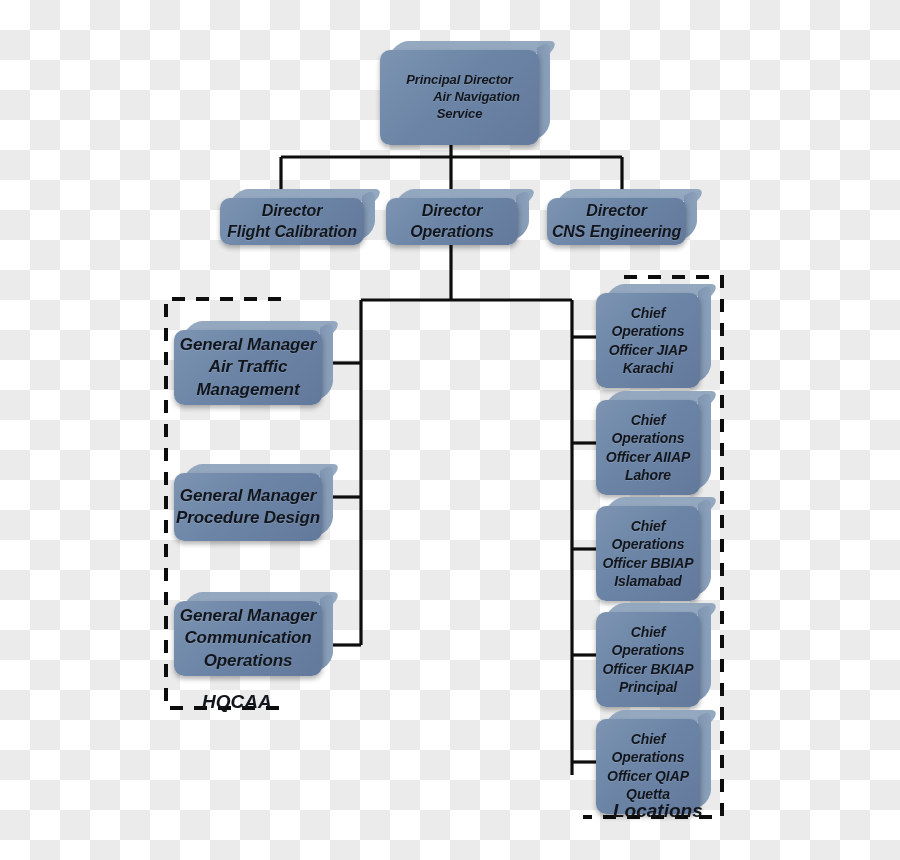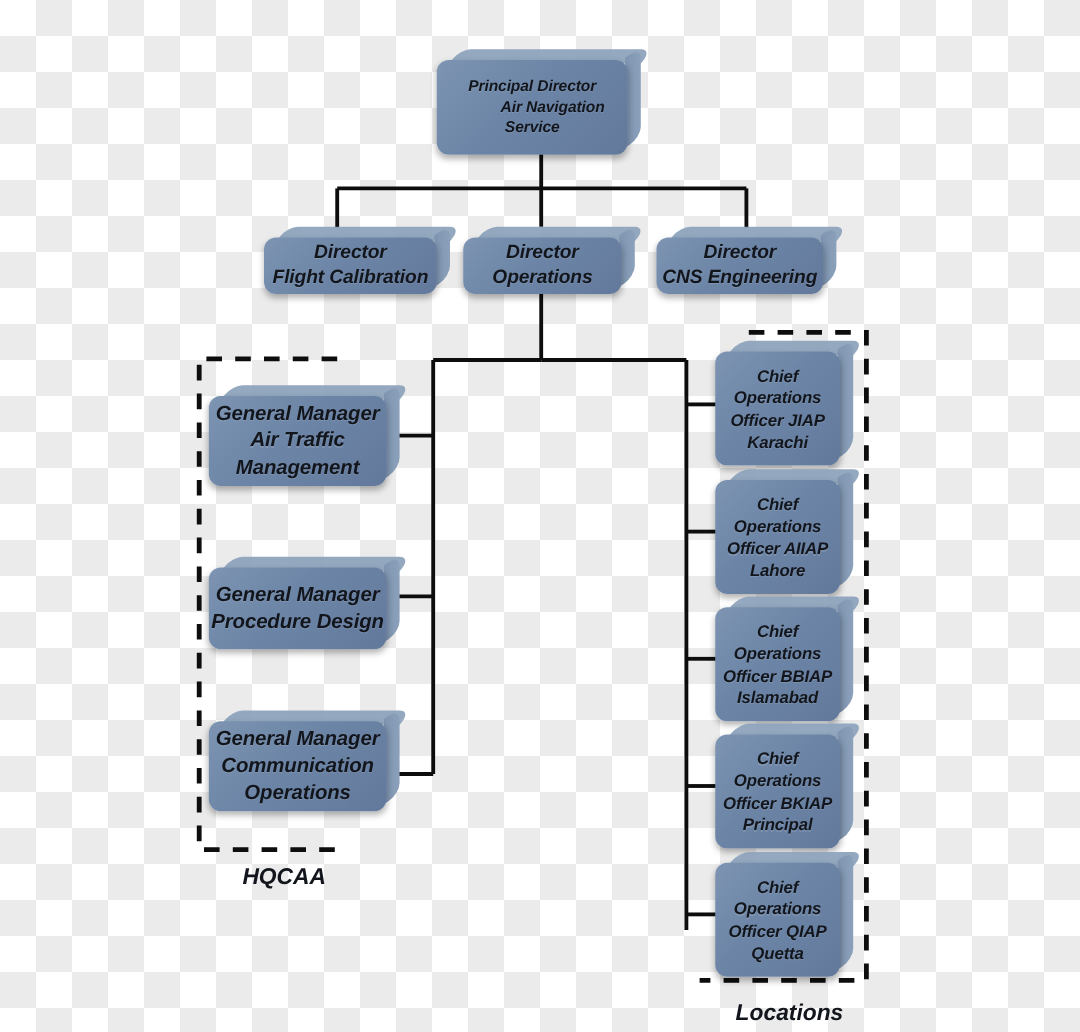--- a/index.html
+++ b/index.html
@@ -146,21 +146,21 @@
     <path d="M572,655 L597,655"></path>
     <path d="M572,762 L597,762"></path>
   </g>
 
   <g stroke="#0d0d0d" stroke-width="4" fill="none" stroke-dasharray="13 11" stroke-linecap="butt">
     <path d="M281,299 L166,299 L166,708 L281,708"></path>
     <path d="M624,277 L722,277 L722,817 L583,817"></path>
   </g>
 </svg>
 
-<div class="node root lbl-13" style="left:364px; top:41px; width:170px; height:88px;">
+<div class="node root lbl-13" style="left:380px; top:41px; width:170px; height:104px;">
   <div class="top-bevel"></div>
   <div class="side-bevel"></div>
   <div class="face">
     <div class="label">
       <span class="ln">Principal  Director</span>
       <span class="ln">Air  Navigation</span>
       <span class="ln">Service</span>
     </div>
   </div>
 </div>
@@ -291,14 +291,14 @@
   <div class="face">
     <div class="label">
       <span class="ln">Chief</span>
       <span class="ln">Operations</span>
       <span class="ln">Officer QIAP</span>
       <span class="ln">Quetta</span>
     </div>
   </div>
 </div>
 
-<div class="group-caption" style="left:202px; top:721px;">HQCAA</div>
-<div class="group-caption" style="left:613px; top:834px;">Locations</div>
+<div class="group-caption" style="left:202px; top:691px;">HQCAA</div>
+<div class="group-caption" style="left:613px; top:800px;">Locations</div>
 
 </body></html>

